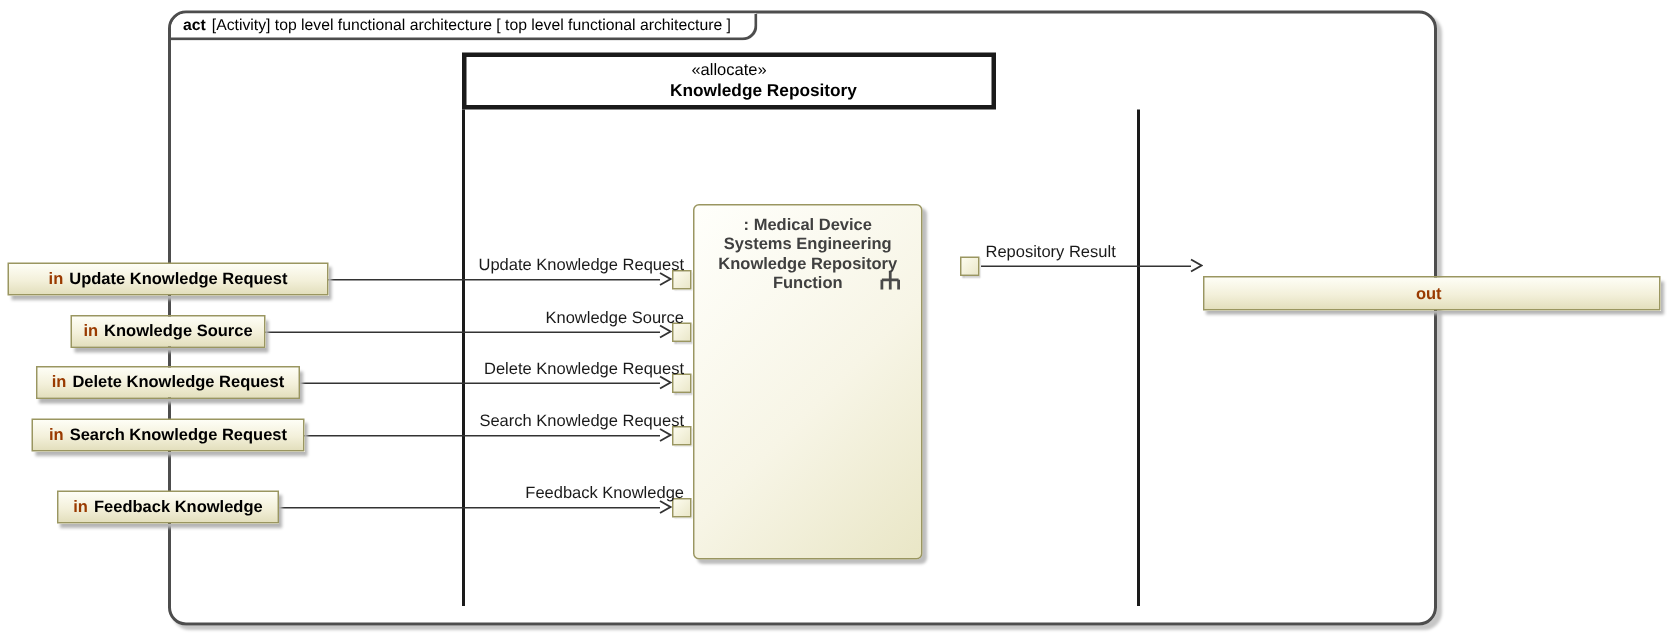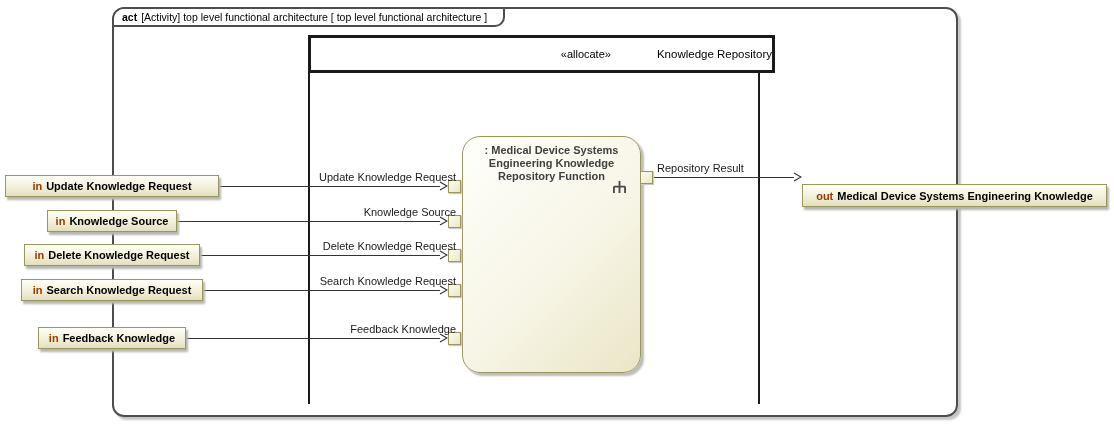--- a/index.html
+++ b/index.html
@@ -15,35 +15,35 @@
   }
   .diagram-tab{
     position:absolute;left:0px;top:0px;height:15px;
     border-right:2px solid #4d4d4d;border-bottom:2px solid #4d4d4d;
     border-bottom-right-radius:10px;border-top-left-radius:10px;
     padding:1px 16px 0 8px;white-space:nowrap;font-size:10.5px;line-height:14px;background:#fff;
   }
   .diagram-tab .kw{font-weight:bold;margin-right:4px;}
   
   .partition-header{
-    position:absolute;left:308px;top:35px;width:467px;height:38px;box-sizing:border-box;
+    position:absolute;left:308px;top:35px;width:356px;height:38px;box-sizing:border-box;
     border:3px solid #1a1a1a;background:#fff;z-index:1;
-    display:flex;align-items:center;justify-content:flex-end;
+    display:flex;flex-direction:column;align-items:center;justify-content:center;
   }
   .partition-stereotype{font-size:11px;line-height:13px;}
-  .partition-name{font-size:11.5px;font-weight:normal;line-height:14px;margin-left:46px;}
+  .partition-name{font-size:11.5px;font-weight:bold;line-height:14px;margin-left:46px;}
   .partition-body{
     position:absolute;left:308px;top:73px;width:452px;height:331px;box-sizing:border-box;
     border-left:2px solid #1a1a1a;border-right:2px solid #1a1a1a;z-index:1;
   }
   
   .action-node{
-    position:absolute;left:462px;top:136px;width:179px;height:237px;box-sizing:border-box;
+    position:absolute;left:462px;top:136px;width:153px;height:237px;box-sizing:border-box;
     background:linear-gradient(135deg,#fffffb 0%,#f7f5e6 55%,#e9e6c6 100%);
-    border:1.5px solid #9a9660;border-radius:18px;
+    border:1.5px solid #9a9660;border-radius:4px;
     box-shadow:3px 3px 2px #bdbdbd;z-index:2;
   }
   .action-title{
     margin:7px 9px 0 9px;text-align:center;font-size:11px;font-weight:bold;
     line-height:13px;color:#404040;
   }
   .rake{position:absolute;right:13px;top:44px;width:15px;height:13px;}
   
   .pin{
     position:absolute;width:13px;height:13px;box-sizing:border-box;
@@ -147,16 +147,15 @@
     <span class="kw">in</span>
       <span>Search Knowledge Request</span>
   </div>
   <div class="param-box" style="left:38px;top:327px;width:148px;">
     <span class="kw">in</span>
       <span>Feedback Knowledge</span>
   </div>
 
   <div class="param-box" style="left:802px;top:184px;width:305px;height:23px;">
     <span class="kw">out</span>
-      <span>Medical Device Systems Engineering Knowledge</span>
   </div>
 
 </div>
 
 </body></html>

